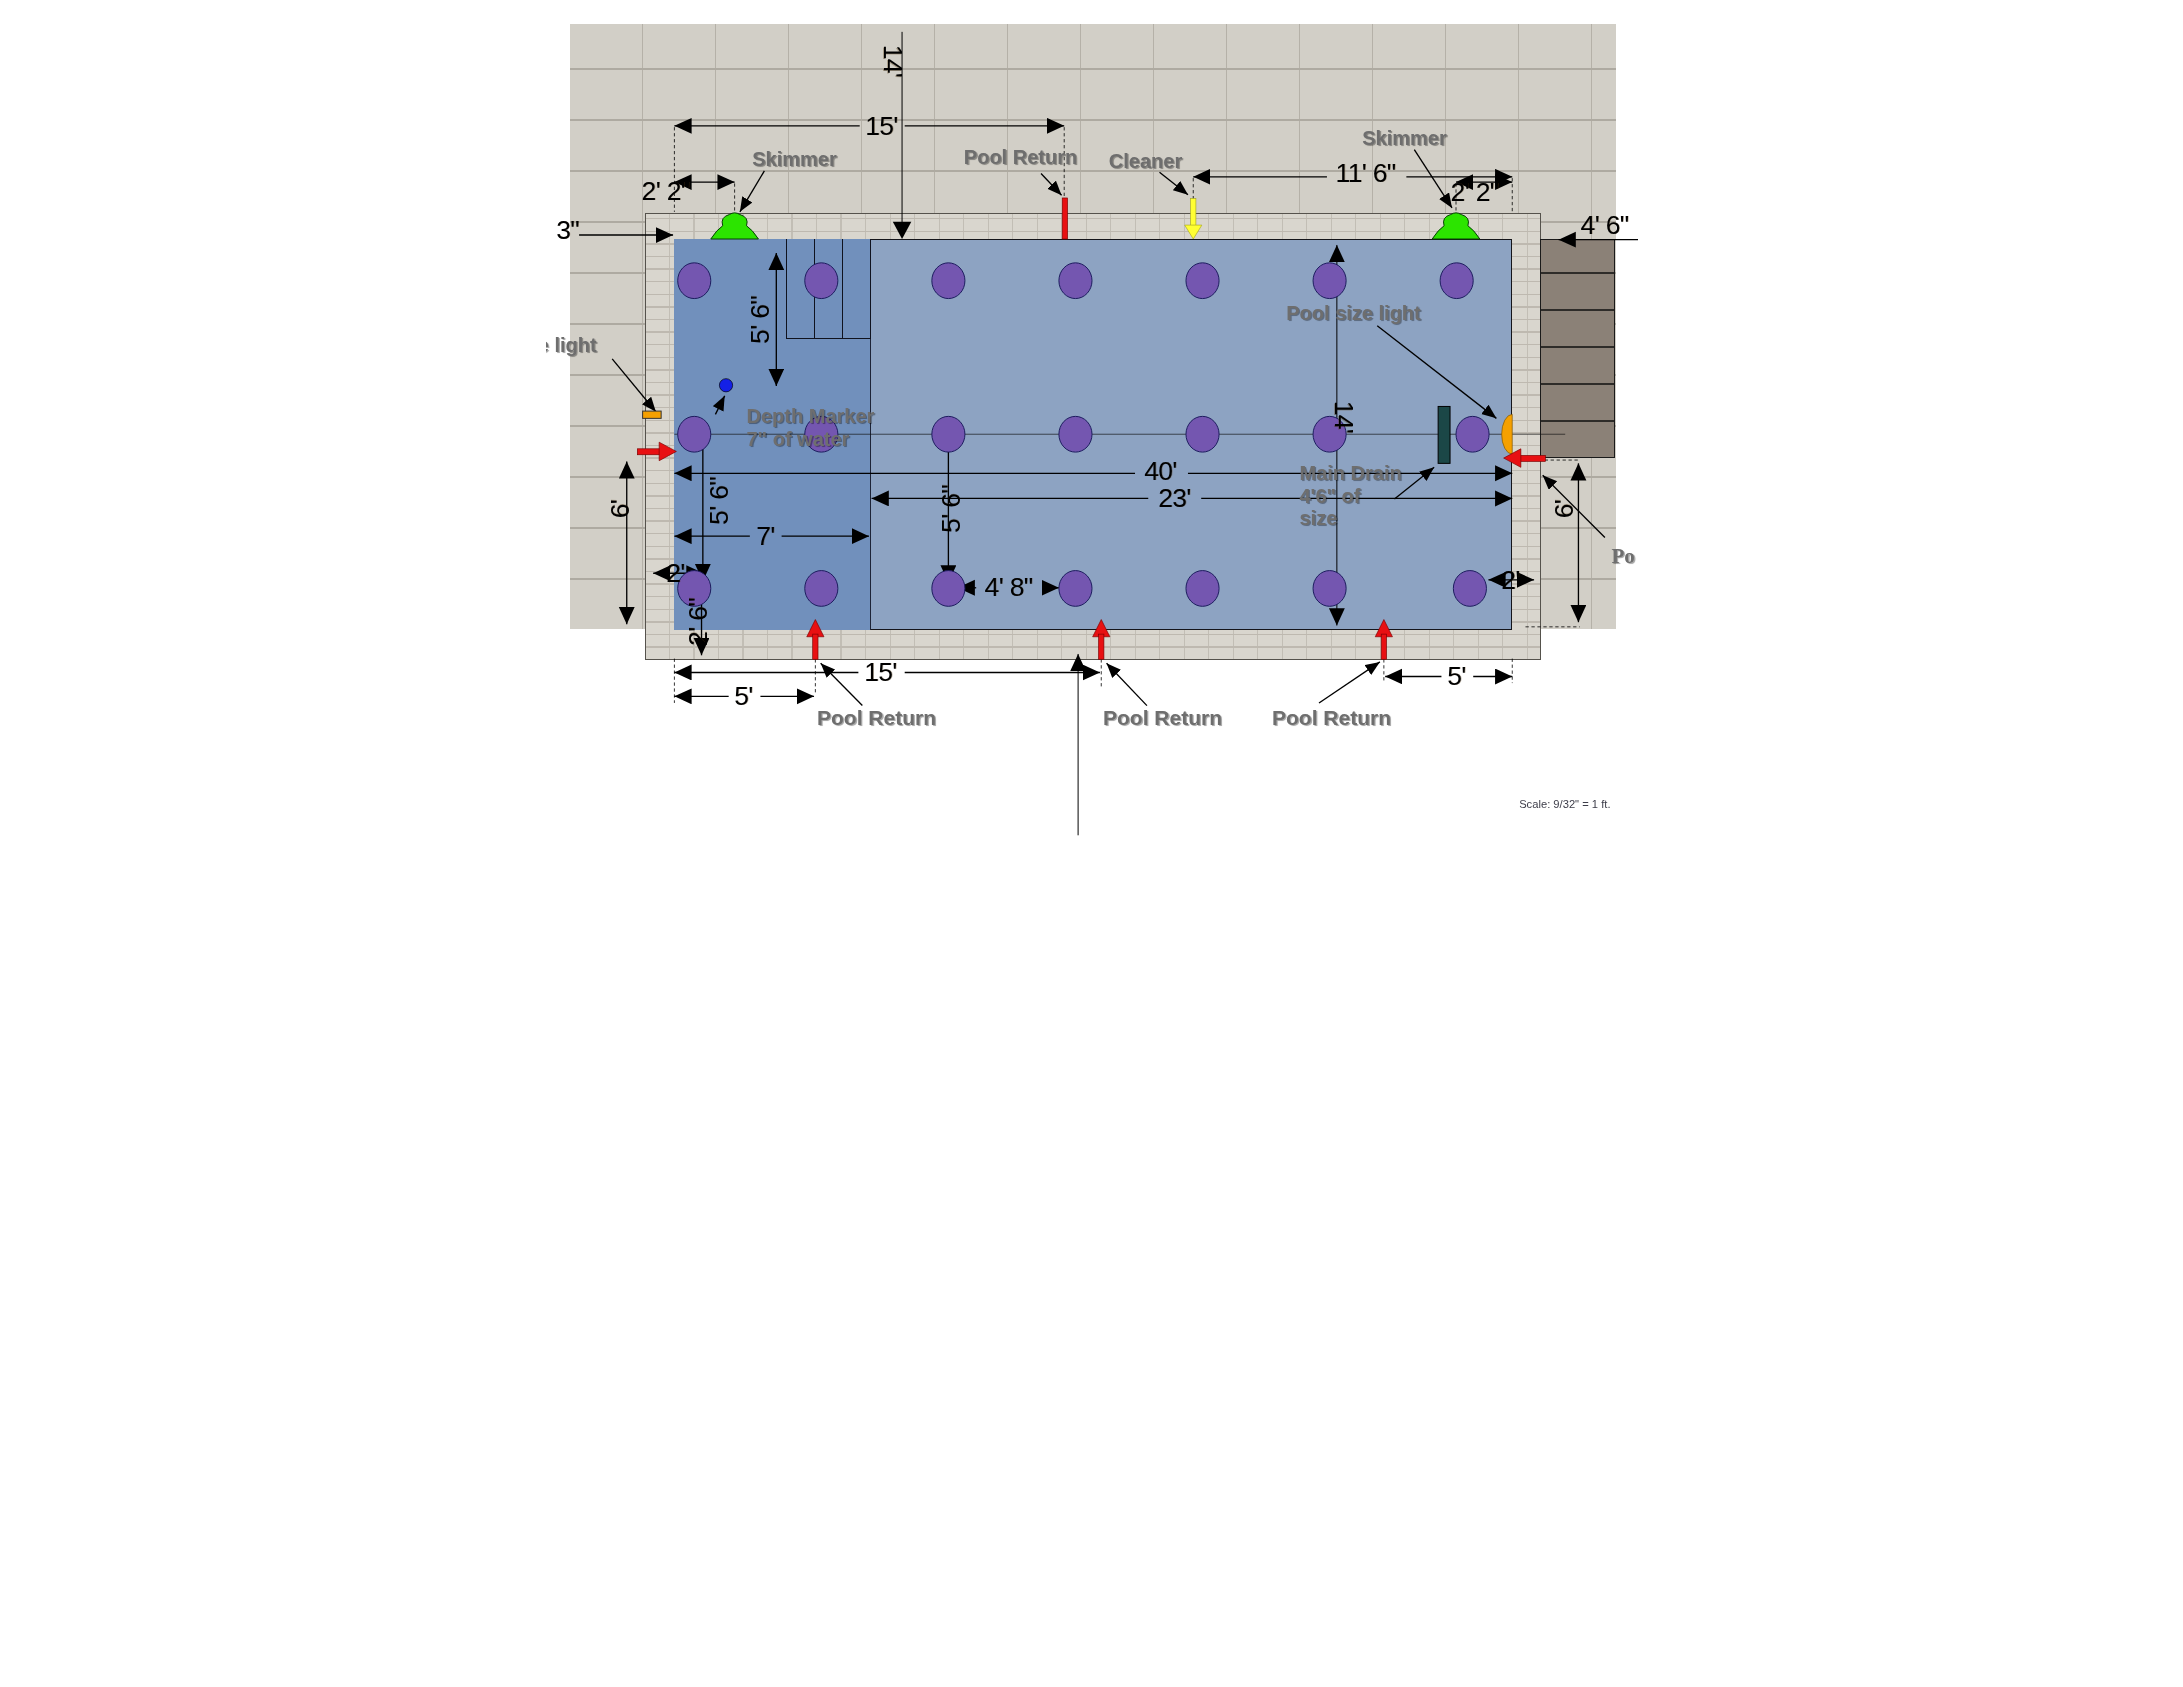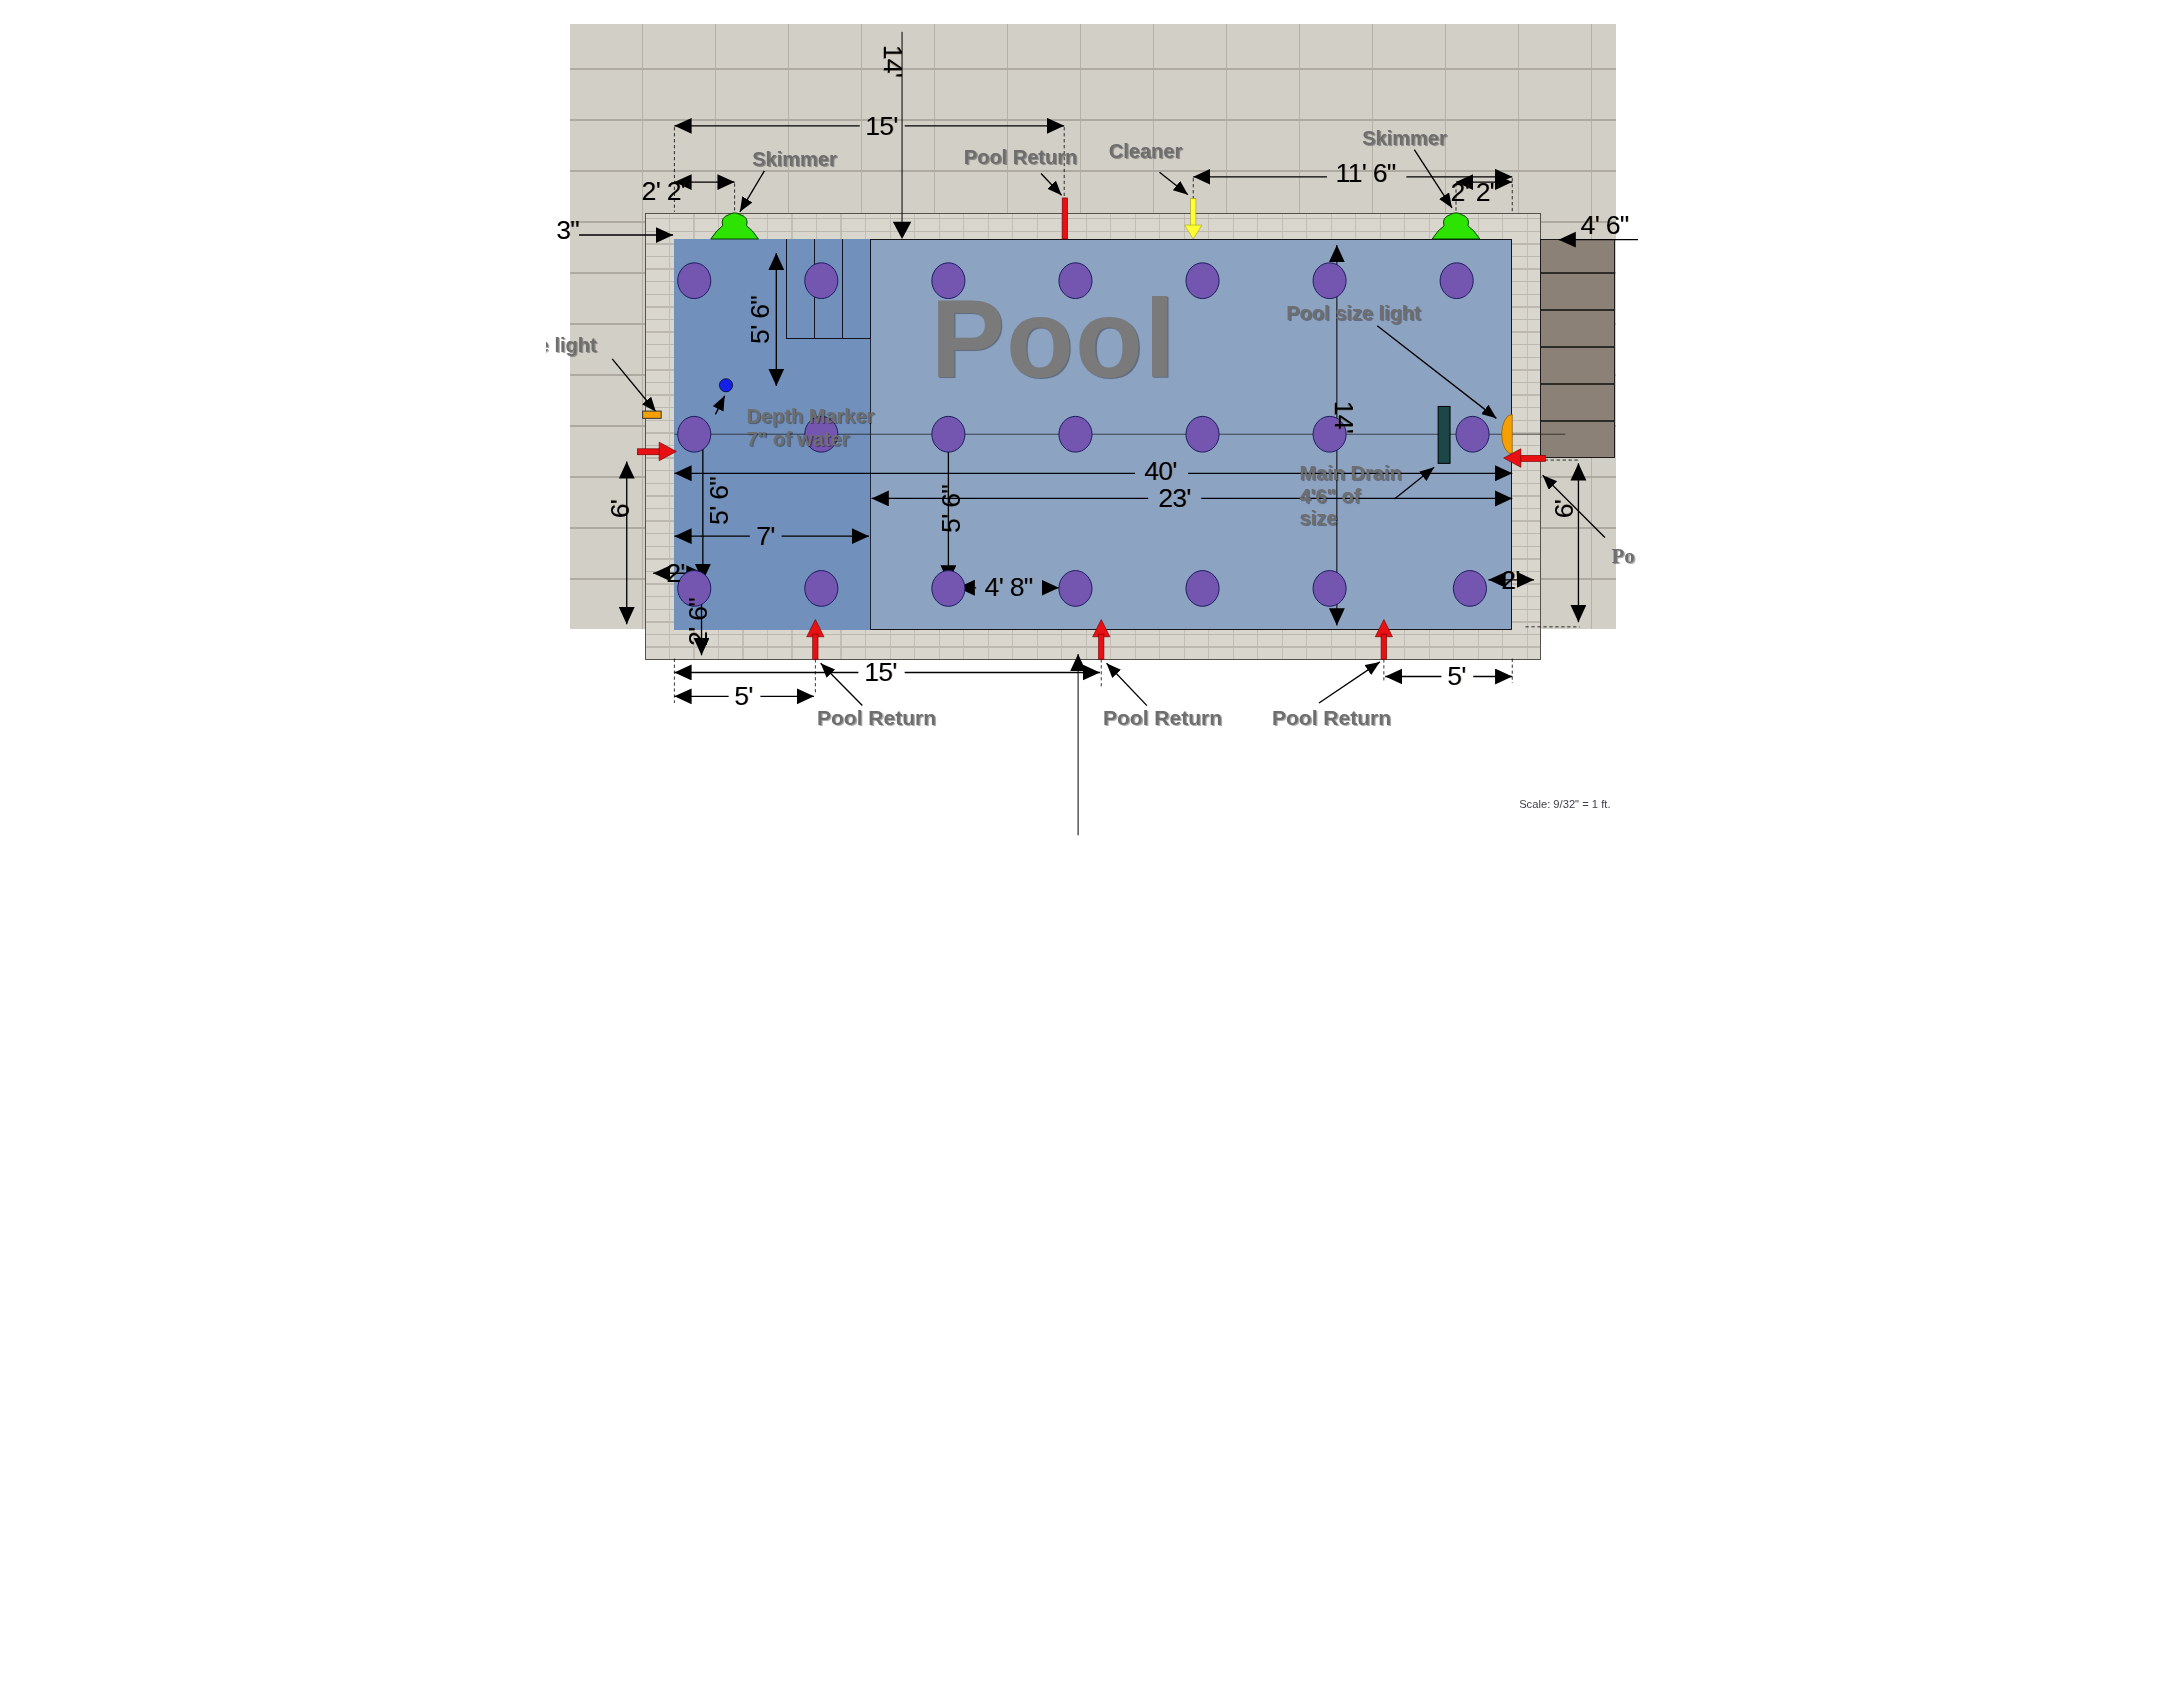--- a/index.html
+++ b/index.html
@@ -188,21 +188,20 @@
         <path d="M839,936 L826,962 L852,962 Z" fill="#e81012" stroke="#7a0000" stroke-width="1"></path>
         <rect x="835" y="958" width="8" height="38" fill="#e81012" stroke="#7a0000" stroke-width="1"></rect>
       </g>
       <g>
         <path d="M1266,936 L1253,962 L1279,962 Z" fill="#e81012" stroke="#7a0000" stroke-width="1"></path>
         <rect x="1262" y="958" width="8" height="38" fill="#e81012" stroke="#7a0000" stroke-width="1"></rect>
       </g>
     </g>
   </svg>
 
-  <div class="lbl" id="pool-title" style="left:508px;top:339px;">Pool</div>
 
   <div class="dim rotcw" style="left:346px;top:61px;">14'</div>
   <div class="dim" style="left:336px;top:126px;">15'</div>
   <div class="dim" style="left:120px;top:191px;">2' 2"</div>
   <div class="dim" style="left:929px;top:192px;">2' 2"</div>
   <div class="dim" style="left:820px;top:173px;">11' 6"</div>
   <div class="dim" style="left:22px;top:230px;">3"</div>
   <div class="dim" style="left:1059px;top:225px;">4' 6"</div>
   <div class="dim rot" style="left:214px;top:320px;">5' 6"</div>
   <div class="dim rot" style="left:74px;top:509px;">6'</div>
@@ -217,21 +216,21 @@
   <div class="dim" style="left:965px;top:580px;">2'</div>
   <div class="dim rot" style="left:152px;top:622px;">2' 6"</div>
   <div class="dim rot" style="left:1018px;top:509px;">6'</div>
   <div class="dim" style="left:335px;top:672px;">15'</div>
   <div class="dim" style="left:198px;top:696px;">5'</div>
   <div class="dim" style="left:911px;top:676px;">5'</div>
 
   <div class="lbl" style="left:249px;top:159px;">Skimmer</div>
   <div class="lbl" style="left:859px;top:138px;">Skimmer</div>
   <div class="lbl" style="left:475px;top:157px;">Pool Return</div>
-  <div class="lbl" style="left:600px;top:151px;">Cleaner</div>
+  <div class="lbl" style="left:600px;top:161px;">Cleaner</div>
   <div class="lbl" style="left:808px;top:313px;">Pool size light</div>
   <div class="lbl left" style="left:-20px;top:334px;">pe light</div>
   <div class="lbl left" style="left:157px;top:405px;line-height:22.5px;margin-left:44px;">
     <div>Depth Marker</div>
     <div>7" of water</div>
   </div>
   <div class="lbl left" style="left:754px;top:462px;line-height:22.5px;">
     <div>Main Drain</div>
     <div>4'6" of</div>
     <div>size</div>

